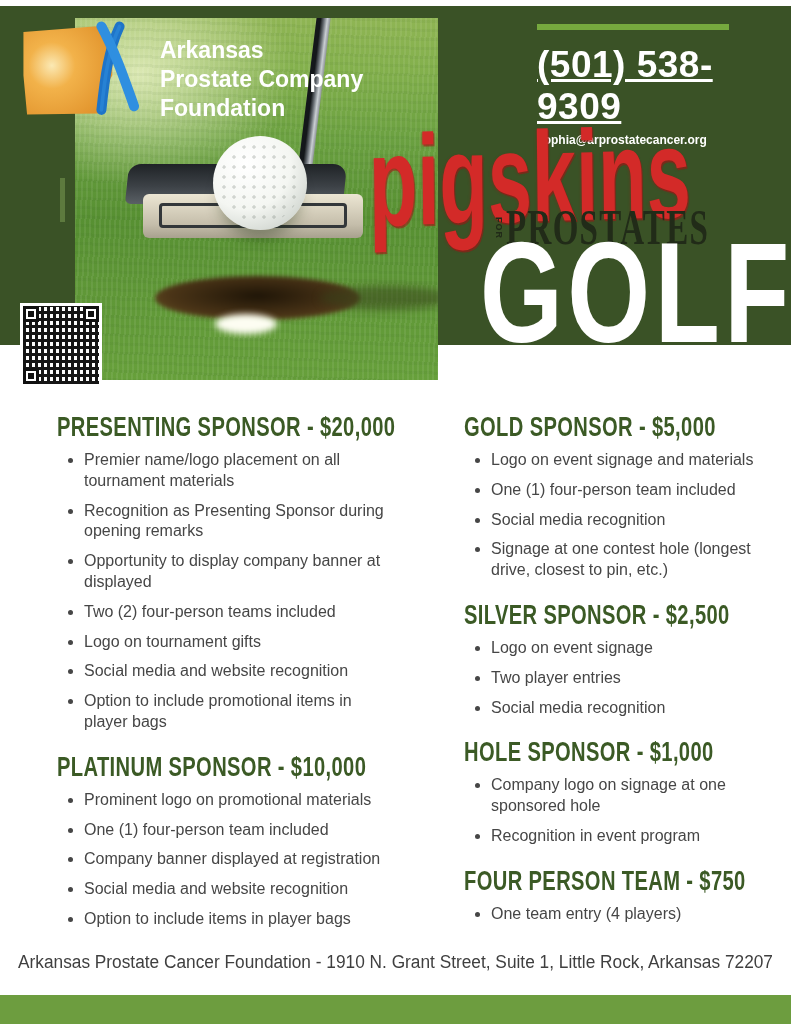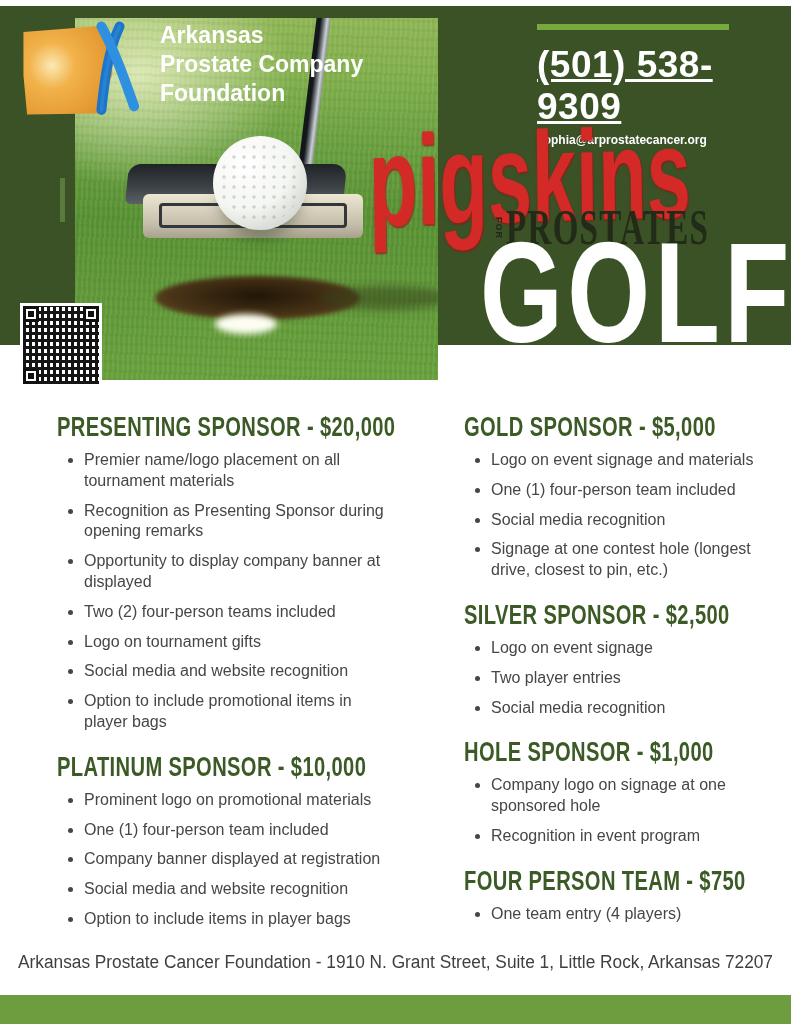--- a/index.html
+++ b/index.html
@@ -35,21 +35,21 @@
   .hole{position:absolute;left:80px;top:258px;width:205px;height:44px;border-radius:50%;
         background:radial-gradient(ellipse at 50% 45%,#1f1507 0%,#4a3417 60%,#6b5426 92%);filter:blur(2px);}
   .hole-shadow{position:absolute;left:245px;top:268px;width:130px;height:24px;border-radius:50%;
         background:rgba(55,65,25,.55);filter:blur(4px);}
   .hole-blob{position:absolute;left:140px;top:296px;width:62px;height:20px;border-radius:50%;
         background:#fdfdf2;filter:blur(3px);}
 
   
   .logo{position:absolute;left:18px;top:20px;display:flex;align-items:flex-start;z-index:5;}
   .logo-icon{width:136px;height:100px;flex:0 0 auto;}
-  .logo-text{margin-left:6px;margin-top:1px;color:#ffffff;font-weight:bold;font-size:23px;line-height:1.26;}
+  .logo-text{margin-left:6px;margin-top:16px;color:#ffffff;font-weight:bold;font-size:23px;line-height:1.26;}
 
   
   .contact{position:absolute;left:537px;top:24px;z-index:5;color:#fff;}
   .contact-rule{width:192px;height:6px;background:#76a93e;margin-bottom:14px;}
   .contact-phone{font-size:37px;font-weight:bold;letter-spacing:.5px;text-decoration:underline;}
   .contact-email{font-size:12px;font-weight:bold;margin-top:5px;}
   .contact-note{font-size:15px;font-weight:bold;margin-top:6px;margin-left:6px;}
 
   
   .title-pigskins{position:absolute;left:368px;top:118px;z-index:6;color:#d32a28;

